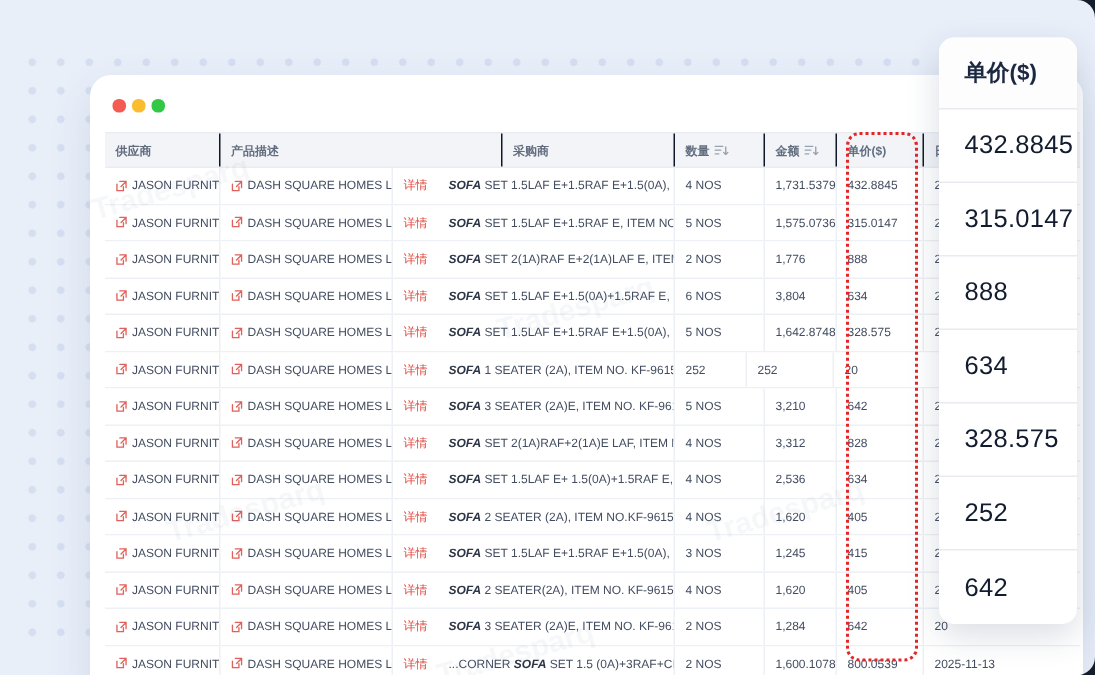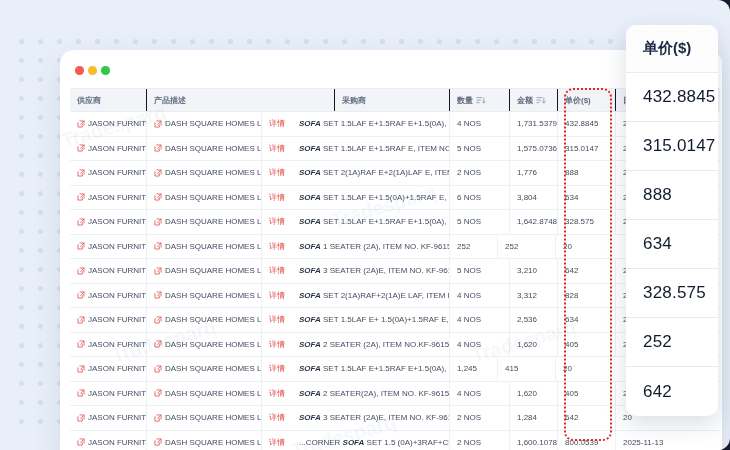--- a/index.html
+++ b/index.html
@@ -401,20 +401,21 @@
         </svg>
         <span class="cell-text buyer-text">DASH SQUARE HOMES L</span>
       </span>
     </div>
     <div class="td c2">
       <span class="detail-link">详情</span>
       <span class="desc-wrap">
         <span class="desc-before"></span><span class="kw">SOFA</span><span class="desc-after"> SET 1.5LAF E+1.5RAF E+1.5(0A), ITEM ...</span><span class="boldtail"></span>
       </span>
     </div>
+    <div class="td c3 qty">3 NOS</div>
     <div class="td c4 amount">1,245</div>
     <div class="td c5 price">415</div>
     <div class="td c6 date">20</div>
   </div>
 
   <div class="tr">
     <div class="td c0">
       <span class="linkish">
         <svg class="co-icon" viewBox="0 0 10 10">
           <path d="M1.2 3.4 V8.8 H6.6 V5.6 M3.6 1.2 H8.8 V6.4 M8.6 1.4 L4.6 5.4" stroke="#e0605a" stroke-width="1.1" fill="none" stroke-linecap="round"></path>

